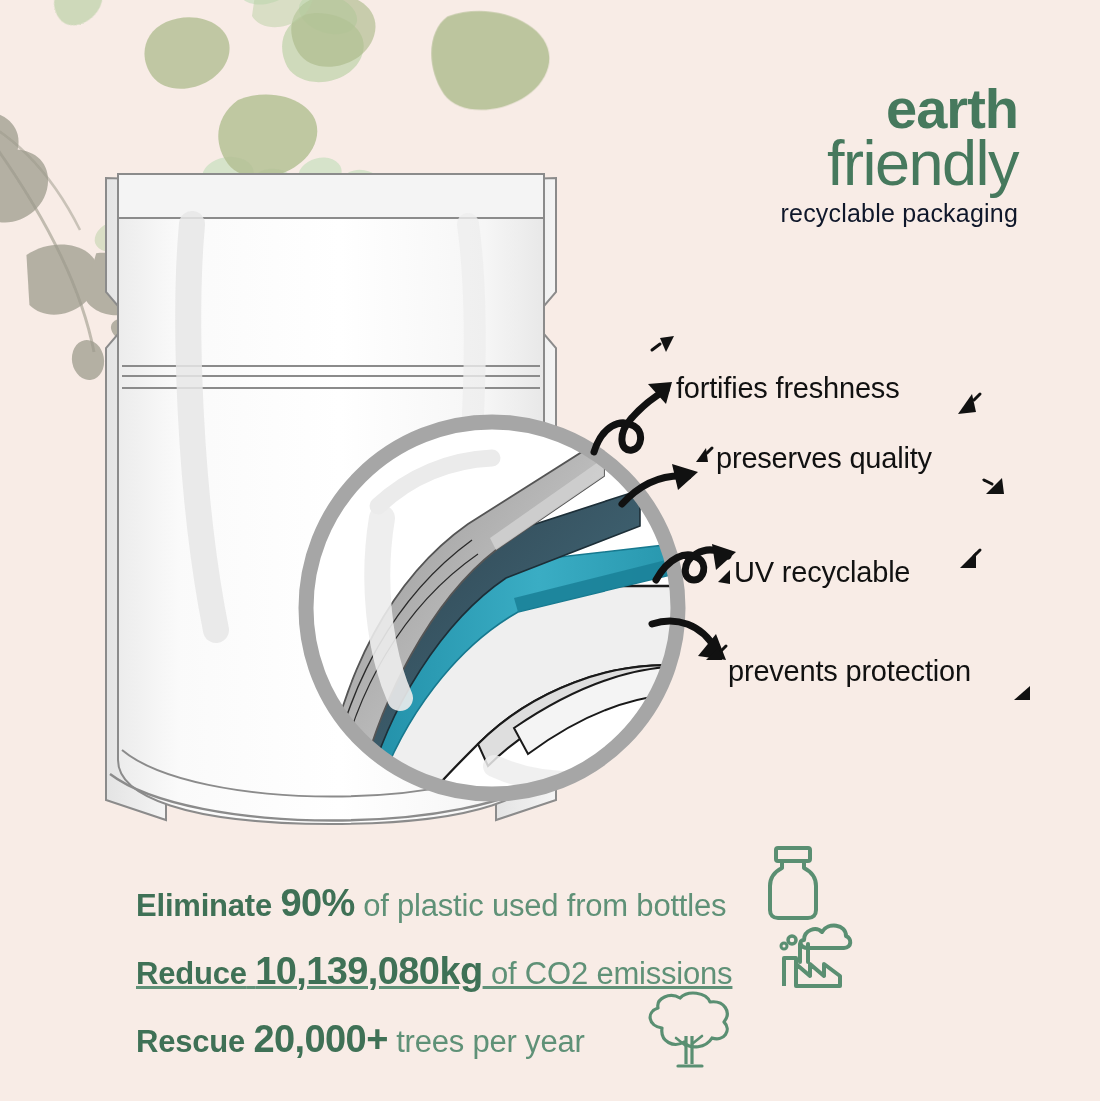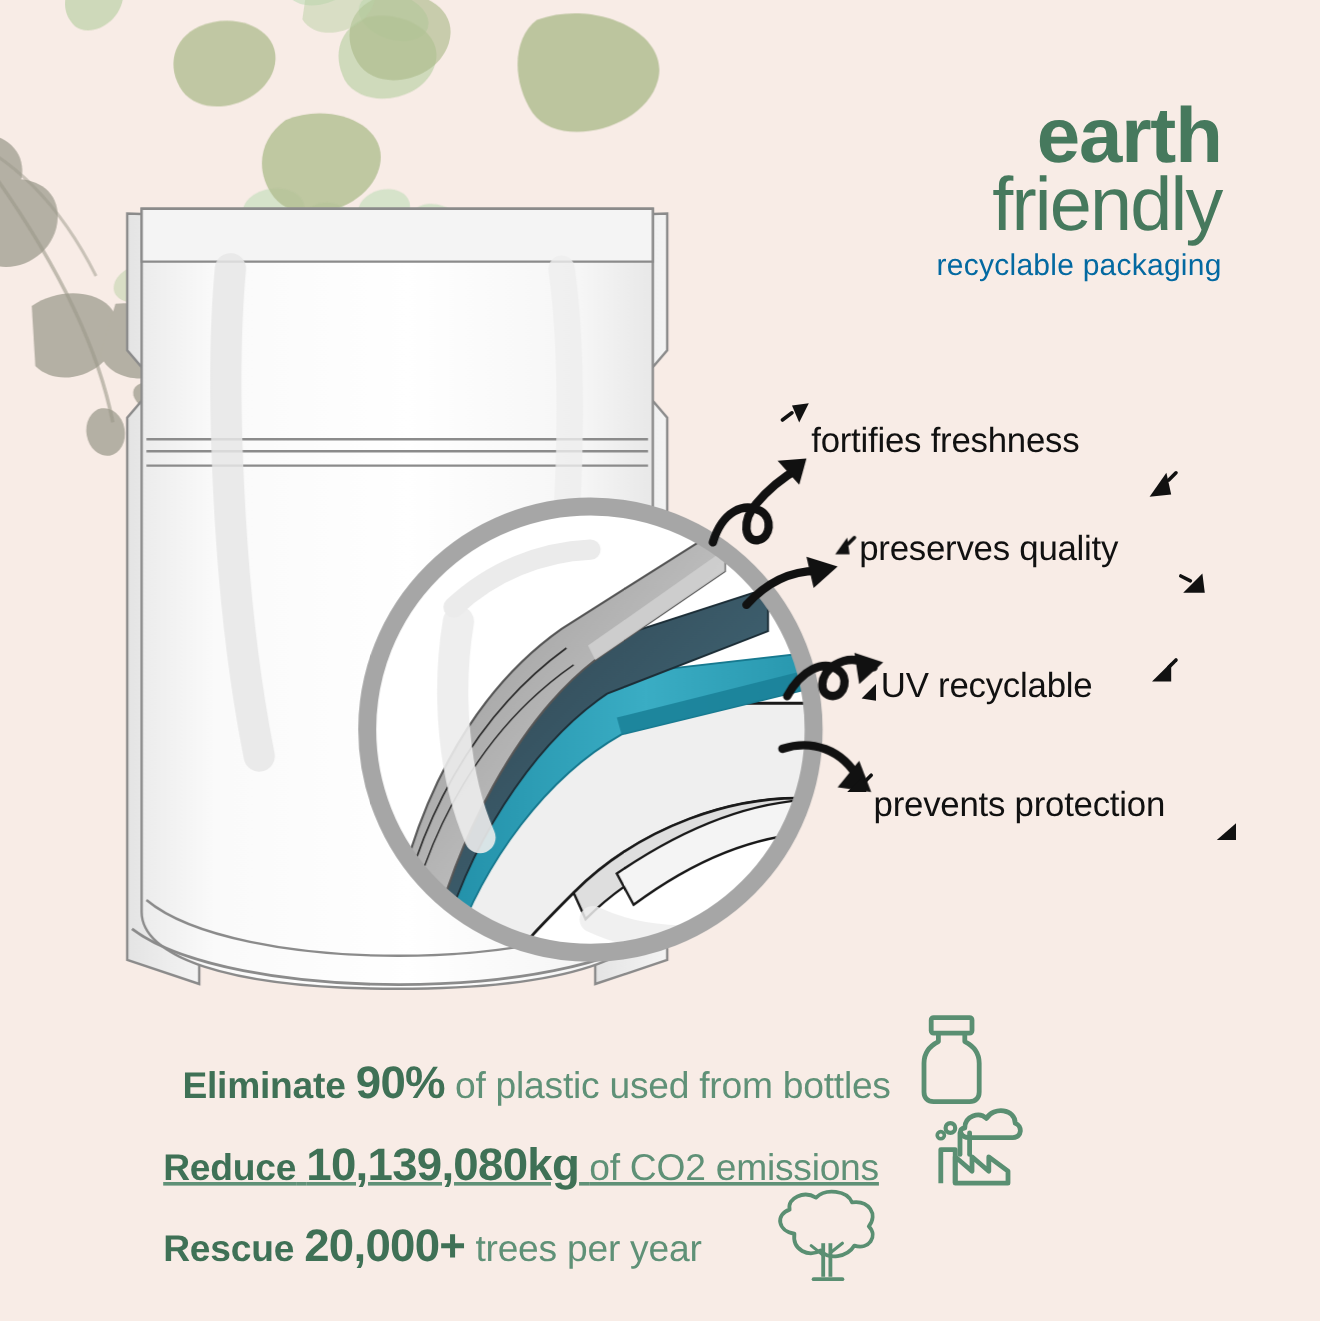--- a/index.html
+++ b/index.html
@@ -8,44 +8,44 @@
     background:#f8ece6;
     font-family:"Liberation Sans", sans-serif;
     position:relative;
   }
   .stage{position:absolute;inset:0;width:1100px;height:1101px;}
   .abs{position:absolute;}
 
   
   #headline-block{right:82px;top:82px;text-align:right;width:560px;}
   #title-earth{
-    font-size:65px;line-height:0.96;font-weight:bold;color:#46795d;
+    font-size:56px;line-height:0.96;font-weight:bold;color:#46795d;
     letter-spacing:-1px;text-align:right;
   }
   #title-friendly{
     font-size:63px;line-height:1.0;font-weight:400;color:#46795d;
     letter-spacing:-1.5px;text-align:right;margin-top:-4px;
   }
   #subtitle{
-    font-size:25px;color:#0369a1;text-align:right;margin-top:4px;letter-spacing:0.2px;
+    font-size:25px;color:#0f172a;text-align:right;margin-top:4px;letter-spacing:0.2px;
   }
 
   
   .feature-label{
     font-size:29px;color:#111;white-space:nowrap;letter-spacing:-0.2px;
   }
 
   
   #stats-intro{
     left:136px;top:842px;font-size:21px;color:#7fa68c;letter-spacing:0.1px;
   }
   .stat-line{font-size:31px;color:#5f9177;white-space:nowrap;letter-spacing:-0.2px;}
   .stat-line .hl{font-weight:bold;color:#3f7156;}
   .stat-line .num{font-weight:bold;color:#3f7156;font-size:38px;letter-spacing:-0.6px;}
-  #stat-0{left:152px;top:882px;}
+  #stat-0{left:136px;top:882px;}
   #stat-1{left:136px;top:950px;text-decoration:underline;}
   #stat-2{left:136px;top:1018px;}
 
   svg{display:block;overflow:visible;}
 </style>
 </head>
 <body>
 
 <div class="stage">
 
@@ -197,21 +197,21 @@
   <svg class="abs" style="left:652px;top:538px;" width="100" height="70" viewBox="0 0 100 70">
     <path d="M4 42 C16 20 34 12 46 20 C56 26 52 42 42 42 C30 42 30 24 44 16 C54 10 64 10 76 18" stroke="#111" stroke-width="7" fill="none" stroke-linecap="round"></path>
     <path d="M60 6 L84 14 L64 32 Z" fill="#111"></path>
   </svg>
 
   <svg class="abs" style="left:646px;top:612px;" width="110" height="76" viewBox="0 0 110 76">
     <path d="M6 12 C30 4 56 12 70 38" stroke="#111" stroke-width="7" fill="none" stroke-linecap="round"></path>
     <path d="M52 44 L80 48 L70 22 Z" fill="#111"></path>
   </svg>
 
-  <div class="abs feature-label" style="left:676px;top:352px;text-align:center;">fortifies freshness</div>
+  <div class="abs feature-label" style="left:676px;top:372px;text-align:center;">fortifies freshness</div>
   <svg class="abs" style="left:648px;top:334px;" width="34" height="34" viewBox="0 0 34 34">
     <path d="M12 4 L26 2 L18 18 Z" fill="#111"></path>
       <path d="M4 16 L12 10" stroke="#111" stroke-width="3" stroke-linecap="round"></path>
   </svg>
   <svg class="abs" style="left:952px;top:388px;" width="34" height="34" viewBox="0 0 34 34">
     <path d="M6 26 L20 6 L24 24 Z" fill="#111"></path>
       <path d="M28 6 L22 12" stroke="#111" stroke-width="3" stroke-linecap="round"></path>
   </svg>
 
   <div class="abs feature-label" style="left:716px;top:442px;">preserves quality</div>

